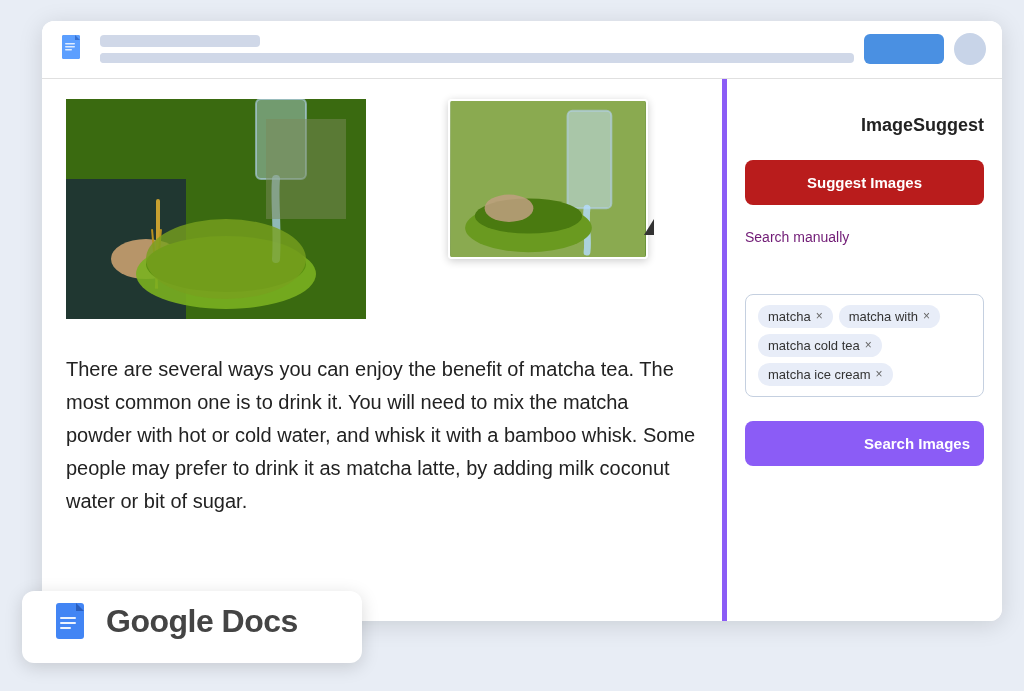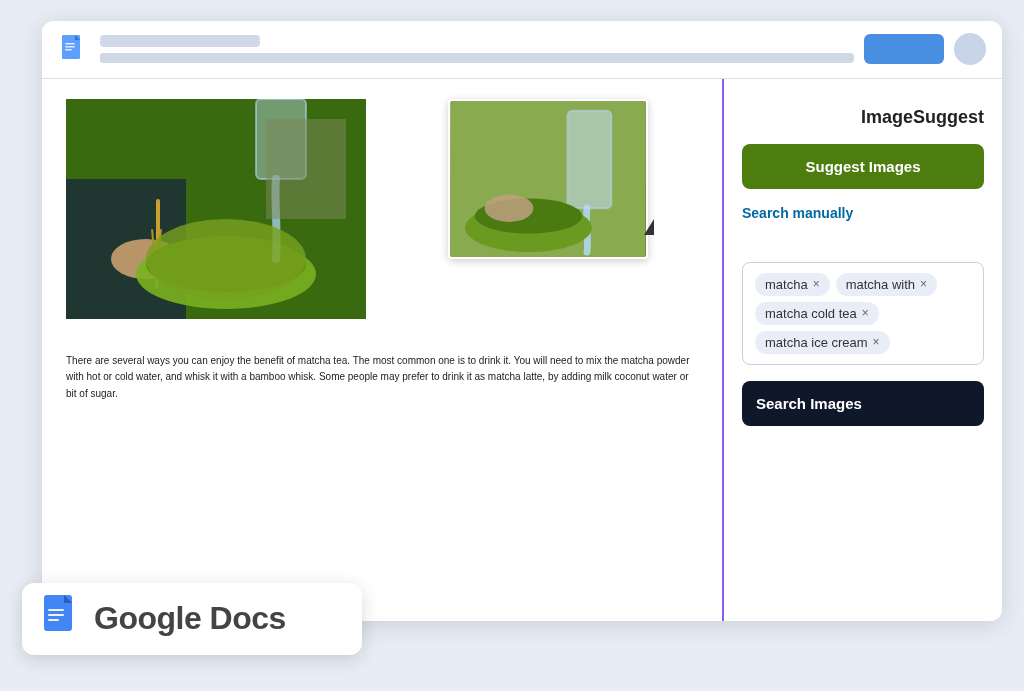--- a/index.html
+++ b/index.html
@@ -170,46 +170,46 @@
       right: 44px;
       top: 120px;
       width: 0;
       height: 0;
       border-left: 10px solid transparent;
       border-right: 0px solid transparent;
       border-bottom: 16px solid #333;
     }
 
     .doc-text {
-      font-size: 10px;
+      font-size: 20px;
       line-height: 1.65;
       color: #222;
       margin-top: 34px;
     }
 
     
     .sidebar {
       width: 280px;
-      border-left: 2px solid #8b5cf6;
-      padding: 28px 18px;
+      border-left: 5px solid #8b5cf6;
+      padding: 36px 18px;
       background: #fff;
       display: flex;
       flex-direction: column;
-      gap: 16px;
+      gap: 24px;
     }
 
     .sidebar-title {
       font-size: 18px;
       font-weight: 700;
       color: #222;
       text-align: right;
     }
 
     .suggest-btn {
-      background: #4d7c0f;
+      background: #b91c1c;
       color: #fff;
       border: none;
       border-radius: 8px;
       padding: 14px;
       font-size: 15px;
       font-weight: 600;
       cursor: pointer;
       width: 100%;
       text-align: center;
     }
@@ -223,22 +223,22 @@
     }
     .or-divider::before, .or-divider::after {
       content: '';
       flex: 1;
       height: 1px;
       background: #ddd;
     }
 
     .search-manually-label {
       font-size: 14px;
-      font-weight: 700;
-      color: #0369a1;
+      font-weight: 400;
+      color: #701a75;
     }
 
     .tags-area {
       border: 1.5px solid #c5d0e0;
       border-radius: 8px;
       padding: 10px 12px;
       display: flex;
       flex-wrap: wrap;
       gap: 6px;
       background: #fff;
@@ -257,45 +257,45 @@
       gap: 5px;
     }
 
     .tag-x {
       color: #666;
       cursor: pointer;
       font-size: 12px;
     }
 
     .search-images-btn {
-      background: #0f172a;
+      background: #8b5cf6;
       color: #fff;
       border: none;
       border-radius: 8px;
       padding: 14px;
       font-size: 15px;
       font-weight: 600;
       cursor: pointer;
       width: 100%;
-      text-align: left;
+      text-align: right;
     }
 
     
     .google-docs-badge {
       position: absolute;
-      bottom: 16px;
+      bottom: 8px;
       left: 0;
       width: 340px;
       height: 72px;
       background: #fff;
       border-radius: 12px;
       box-shadow: 0 4px 18px rgba(0,0,0,0.15);
       display: flex;
-      align-items: center;
-      padding: 12px 20px;
+      align-items: flex-start;
+      padding: 12px 32px;
       gap: 14px;
       z-index: 10;
     }
 
     .gdocs-icon {
       width: 38px;
       height: 48px;
       flex-shrink: 0;
     }
 

